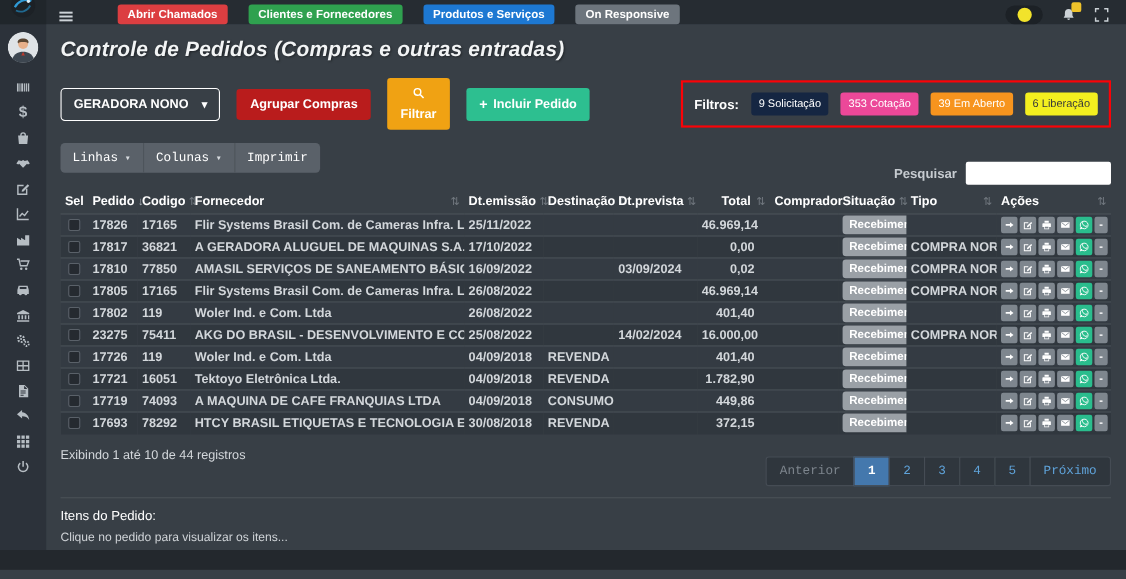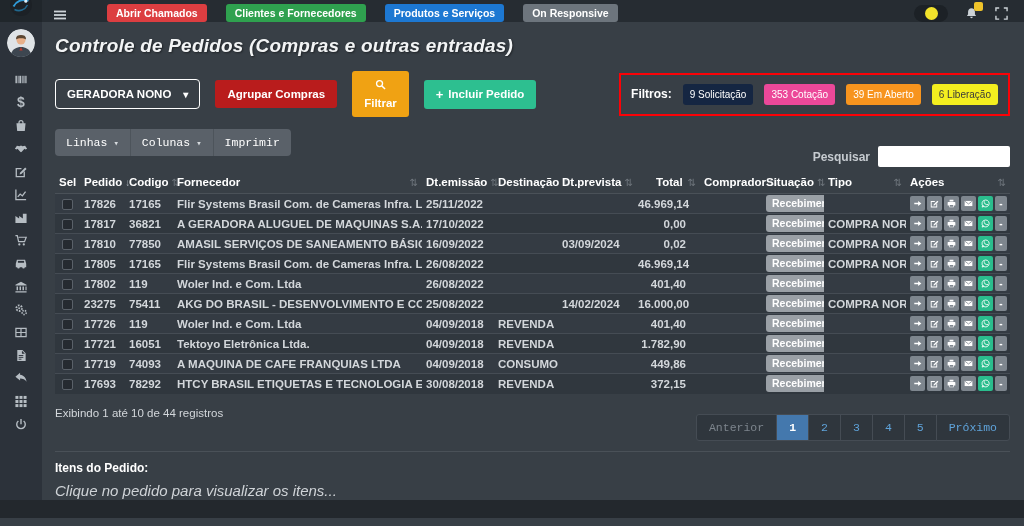--- a/index.html
+++ b/index.html
@@ -94,22 +94,22 @@
   .summary-row { display:flex; justify-content:space-between; align-items:flex-start; margin-top:13px; }
   .summary-text { color:#d3d7db; font-size:11.5px; }
   .pagination { display:flex; margin-top:7px; }
   .page-btn { background:#2f363d; border:1px solid #454c54; color:#5fa3da; font-size:11.5px; padding:6px 12px; margin-left:-1px; font-family:Liberation Mono, monospace; cursor:pointer; }
   .page-btn.prev { color:#7d858d; border-radius:3px 0 0 3px; }
   .page-btn.next { border-radius:0 3px 3px 0; }
   .page-btn.active { background:#4478ad; color:#fff; font-weight:700; }
 
   
   .items-panel { border-top:1px solid #4a5158; margin-top:10px; padding-top:9px; }
-  .items-title { color:#fff; font-weight:700; font-size:12px; }
-  .items-hint { color:#cfd3d7; font-size:15px; margin-top:7px;font-style:italic; }
+  .items-title { color:#fff; font-weight:400; font-size:12px; }
+  .items-hint { color:#cfd3d7; font-size:11px; margin-top:7px; }
 
   .footer-strip { height:18px; background:#23282d; }
 </style>
 </head>
 <body>
 
 <div class="app">
 
   <header class="navbar">
     <div class="logo-box">

